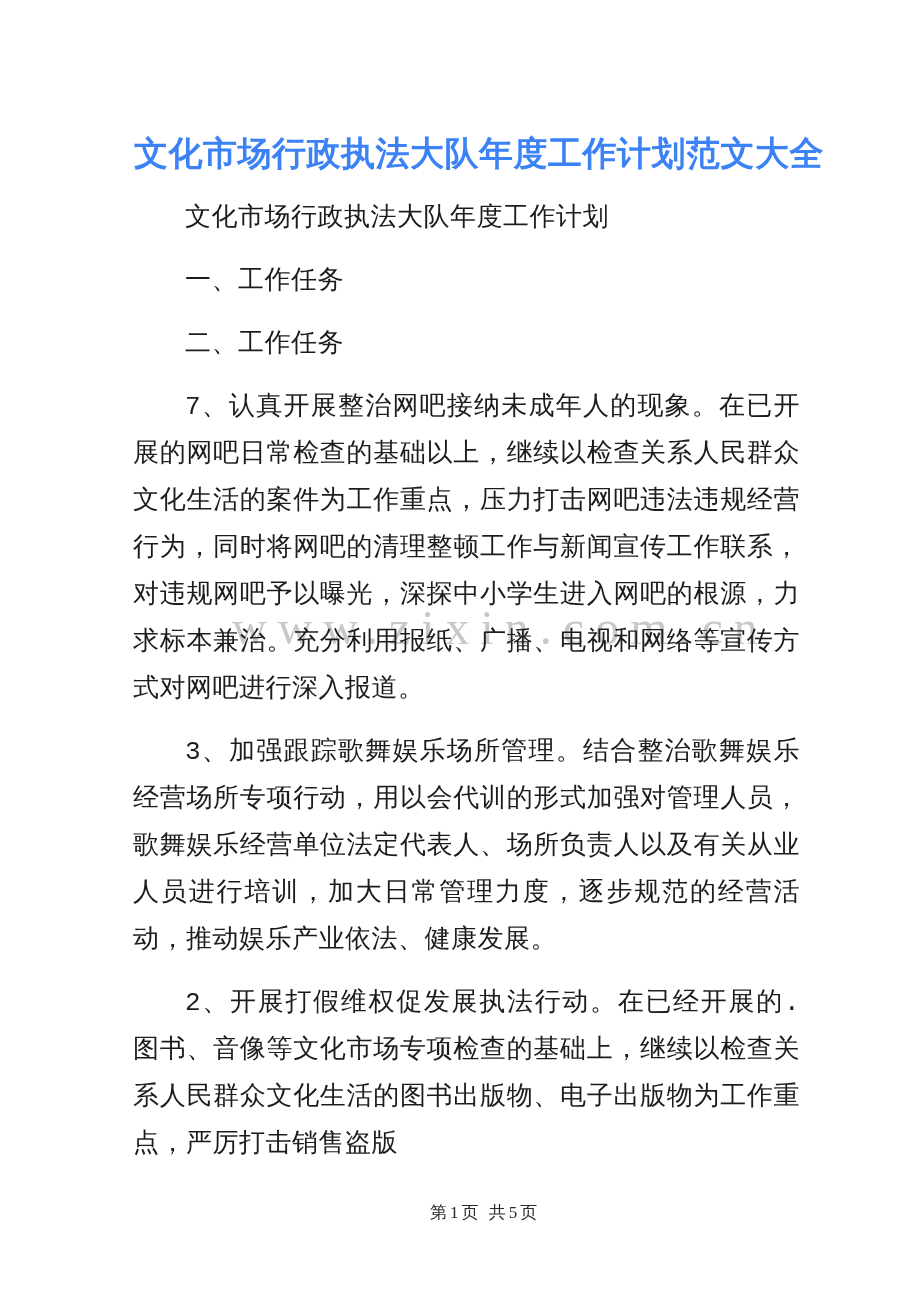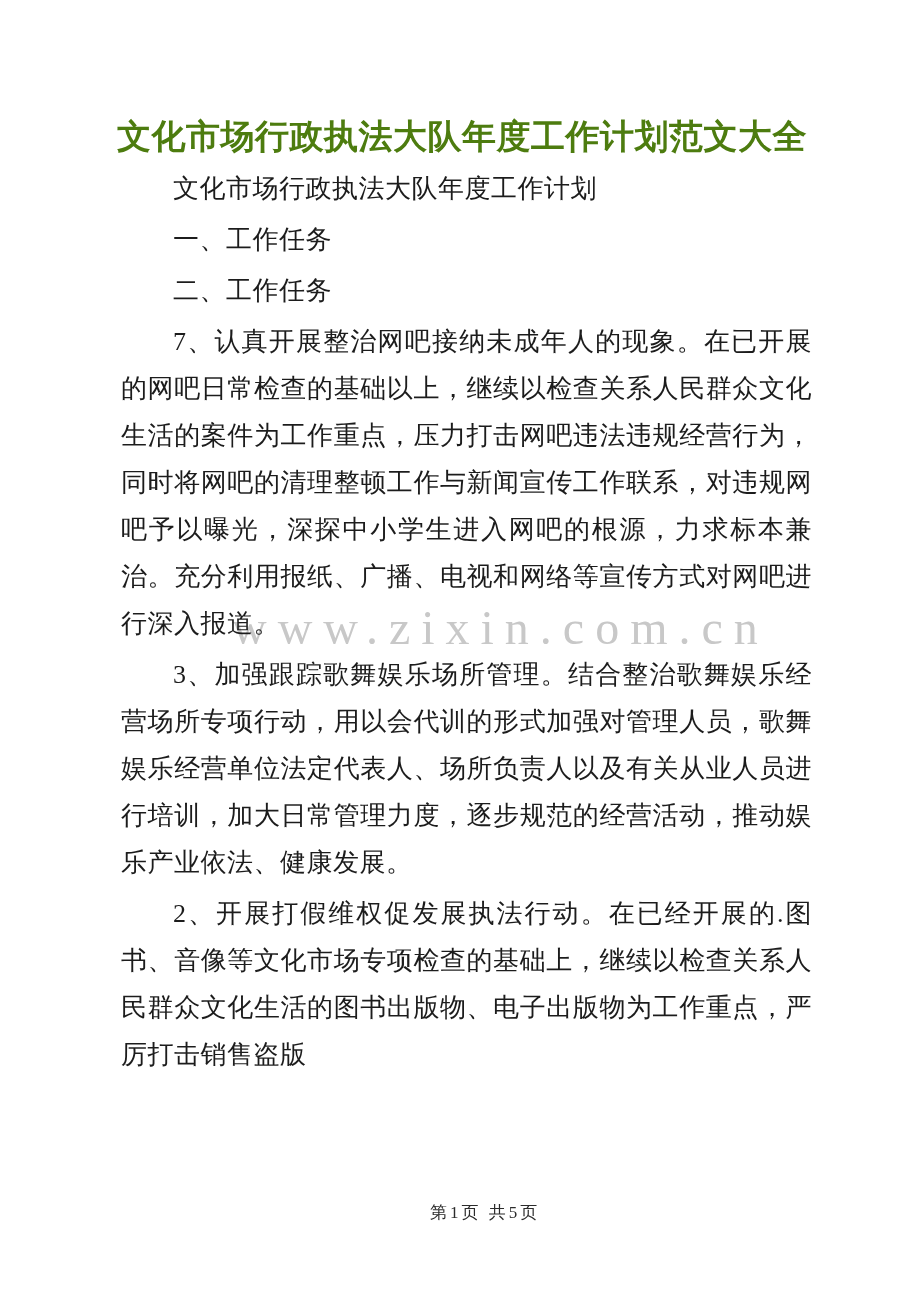--- a/index.html
+++ b/index.html
@@ -15,41 +15,42 @@
     overflow: hidden;
     font-family: "Liberation Serif", "DejaVu Serif", serif;
   }
   .content {
     position: relative;
     z-index: 1;
     padding-left: 117px;
     padding-right: 104px;
   }
   .doc-title {
-    margin: 0;
+    margin: 17px;
     padding-top: 113px;
     font-size: 34px;
     line-height: 48px;
     font-weight: bold;
-    color: #4d7c0f;
+    color: #3b82f6;
     letter-spacing: 0.5px;
     white-space: nowrap;
   }
   .doc-body {
     margin-top: 3px;
   }
   .para {
-    margin: 4px;
+    margin: 16px;
     font-size: 26px;
     line-height: 47px;
     color: #1c1c1c;
     text-indent: 2em;
     text-align: justify;
     word-break: break-all;
     letter-spacing: 0.5px;
+    font-family: Liberation Mono, monospace;
   }
   .watermark {
     position: absolute;
     z-index: 0;
     left: 232px;
     top: 608px;
     font-size: 48px;
     line-height: 40px;
     letter-spacing: 11px;
     color: #c8c8c8;

